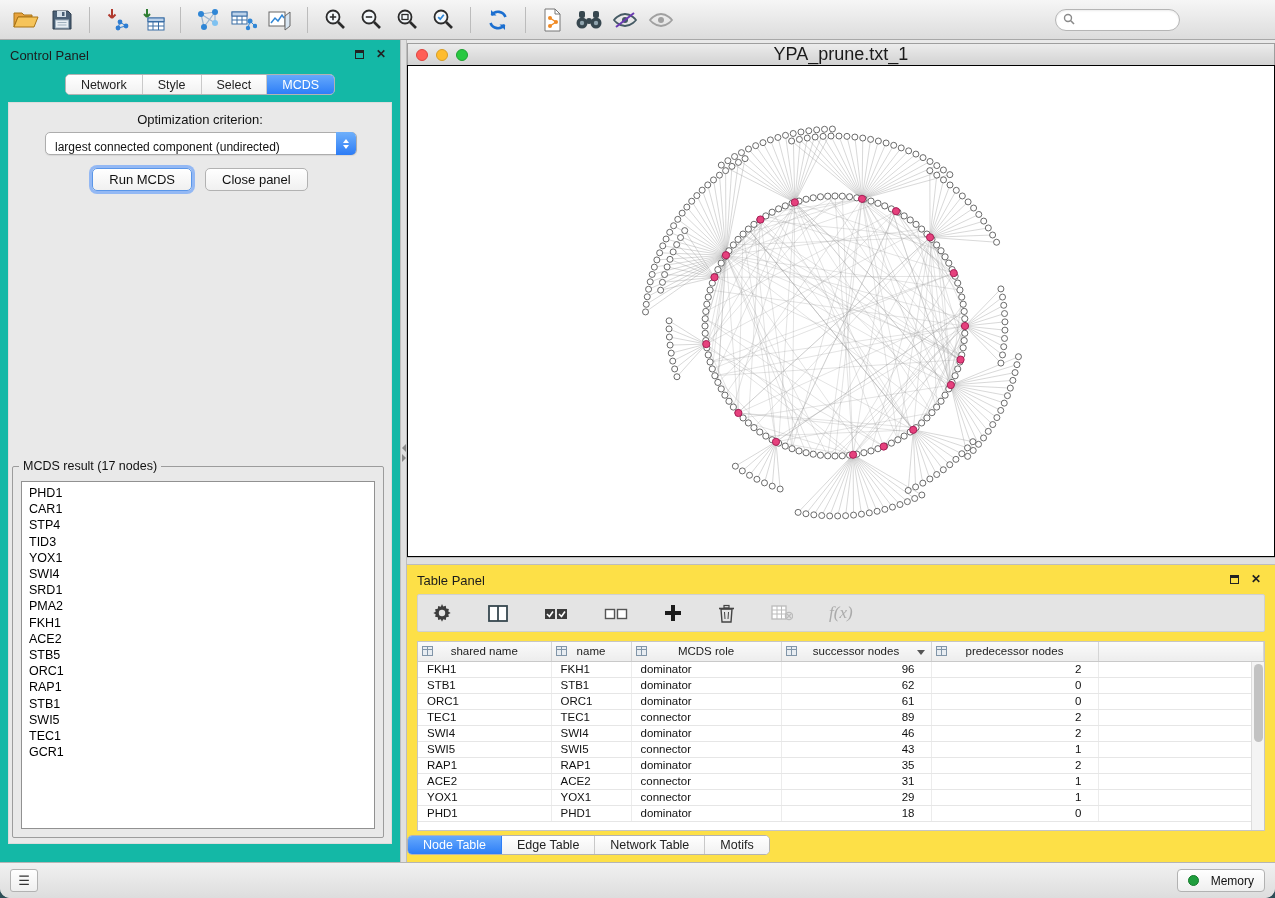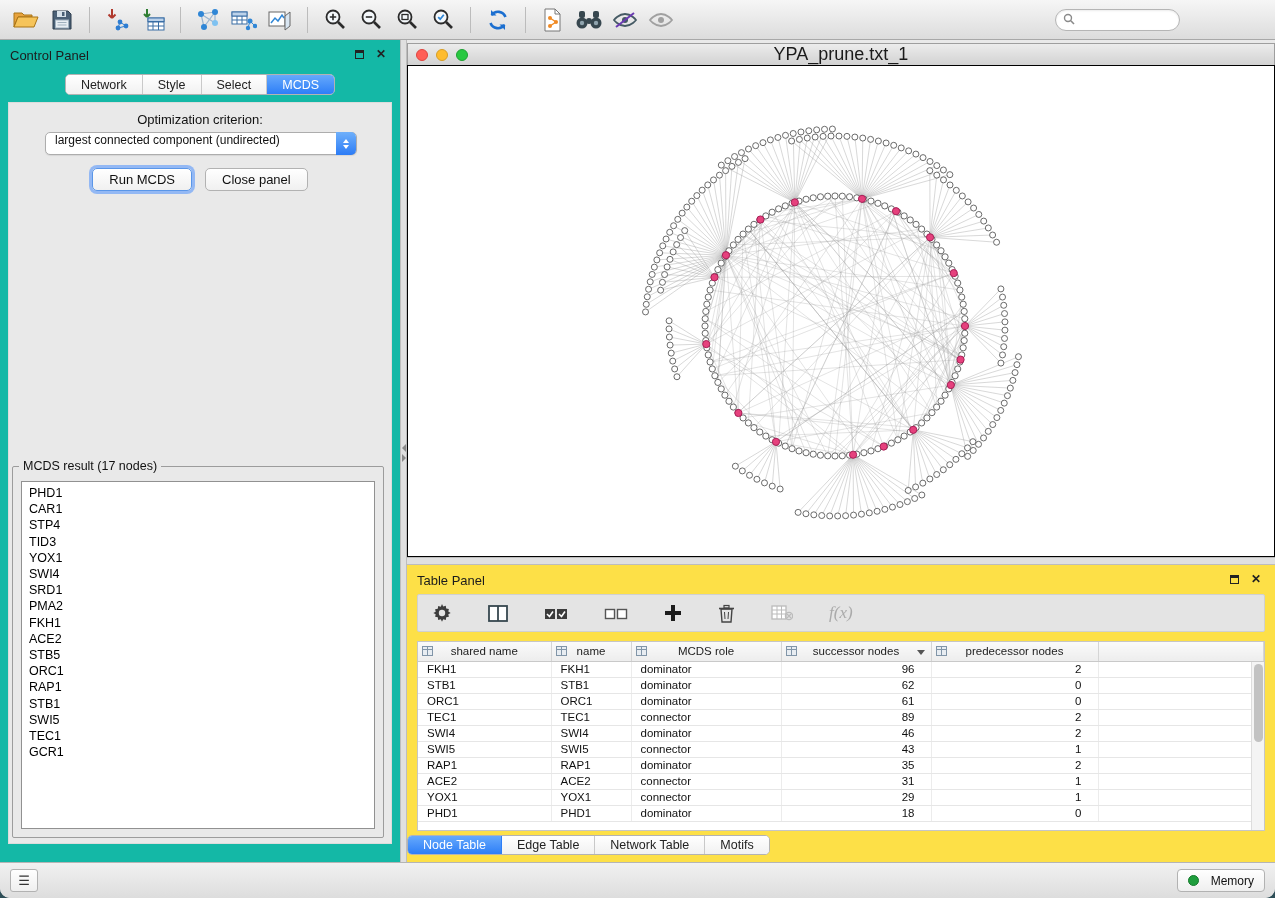--- a/index.html
+++ b/index.html
@@ -25,21 +25,21 @@
   .pb{width:14px;height:14px;display:flex;align-items:center;justify-content:center;font-size:12px;color:#222;font-weight:bold;line-height:1}
   .float-glyph{width:9px;height:9px;border:1.5px solid #222;border-top-width:3px}
   .tabbar{position:absolute;top:34px;left:0;right:0;display:flex;justify-content:center}
   .seg{display:flex;border:1px solid #b3b3b3;border-radius:5px;overflow:hidden;background:#fff;height:21px}
   .seg .tab{padding:0 15px;font-size:12.5px;color:#222;display:flex;align-items:center;border-right:1px solid #c9c9c9;background:linear-gradient(#ffffff,#f1f1f1)}
   .seg .tab:last-child{border-right:none}
   .seg .tab.active{background:linear-gradient(#66a9fc,#2d7ef7);color:#fff;border-color:#2d7ef7}
   .tab-content{position:absolute;top:62px;left:8px;right:8px;bottom:18px;border:1px solid #dcdcdc;background:#e9e9e9}
   .opt-label{position:absolute;top:72px;left:0;right:0;text-align:center;font-size:13px;color:#111}
   .combo{position:absolute;top:92px;left:45px;width:312px;height:23px;background:#fff;border:1px solid #adadad;border-radius:5px;
-    display:flex;align-items:flex-start;font-size:12px;color:#111;padding-left:9px;box-shadow:0 1px 1px rgba(0,0,0,.08)}
+    display:flex;align-items:flex-end;font-size:12px;color:#111;padding-left:9px;box-shadow:0 1px 1px rgba(0,0,0,.08)}
   .combo .cap{position:absolute;right:0;top:-1px;bottom:-1px;width:20px;border-radius:0 5px 5px 0;
     background:linear-gradient(#6fb0fb,#2c7cf6);display:flex;flex-direction:column;align-items:center;justify-content:center;gap:2px}
   .cap .up{width:0;height:0;border-left:3.5px solid transparent;border-right:3.5px solid transparent;border-bottom:4px solid #fff}
   .cap .dn{width:0;height:0;border-left:3.5px solid transparent;border-right:3.5px solid transparent;border-top:4px solid #fff}
   .btn-row{position:absolute;top:128px;left:0;right:0;display:flex;justify-content:center;gap:13px}
   .btn{height:23px;padding:0 16px;background:linear-gradient(#ffffff,#f0f0f0);border:1px solid #b2b2b2;border-radius:5px;
     font-size:13px;color:#111;display:flex;align-items:center}
   .btn.focus{box-shadow:0 0 0 3px rgba(77,144,254,.55);border-color:#5a96e8}
   .groupbox{position:absolute;top:426px;left:12px;right:16px;height:372px;border:1px solid #9c9c9c;border-radius:2px}
   .groupbox .legend{position:absolute;top:-8px;left:6px;background:#e9e9e9;padding:0 4px;font-size:12.5px;color:#111}

